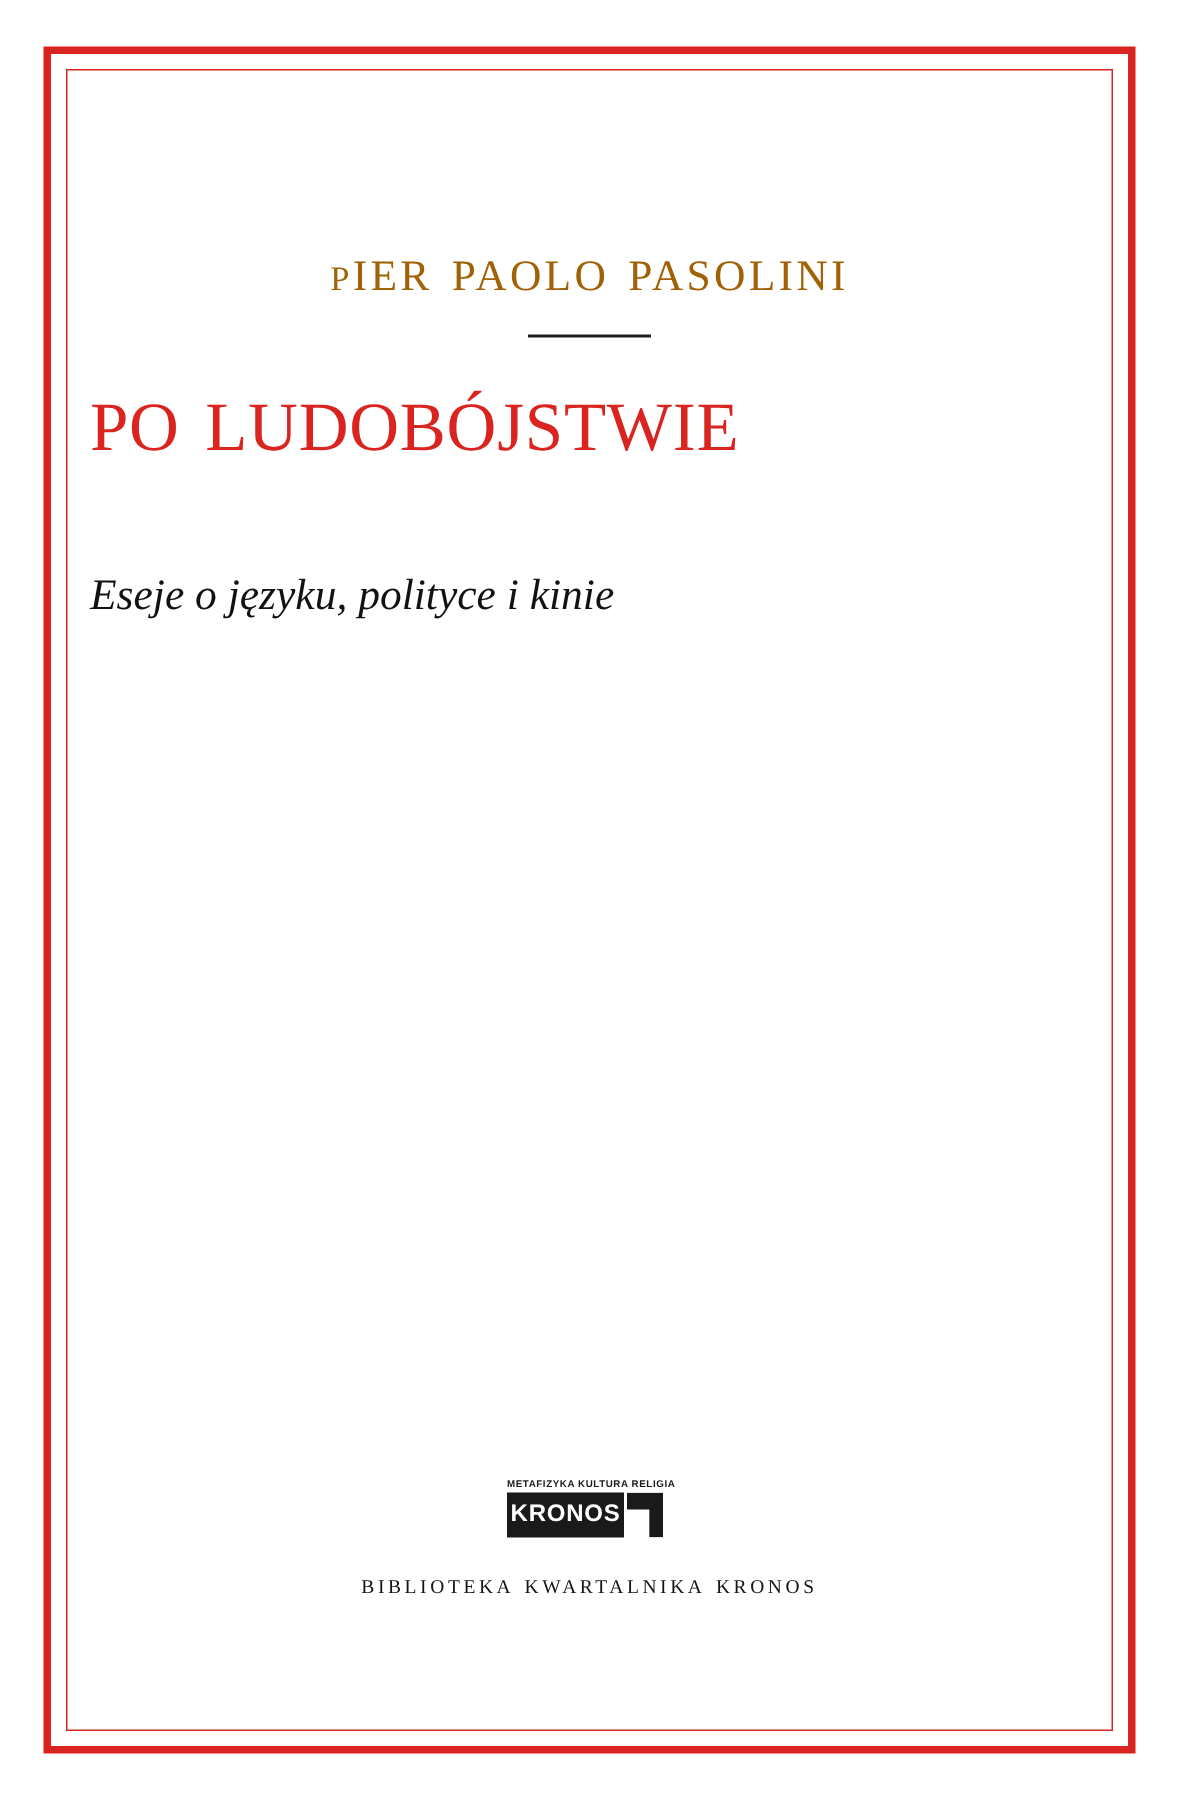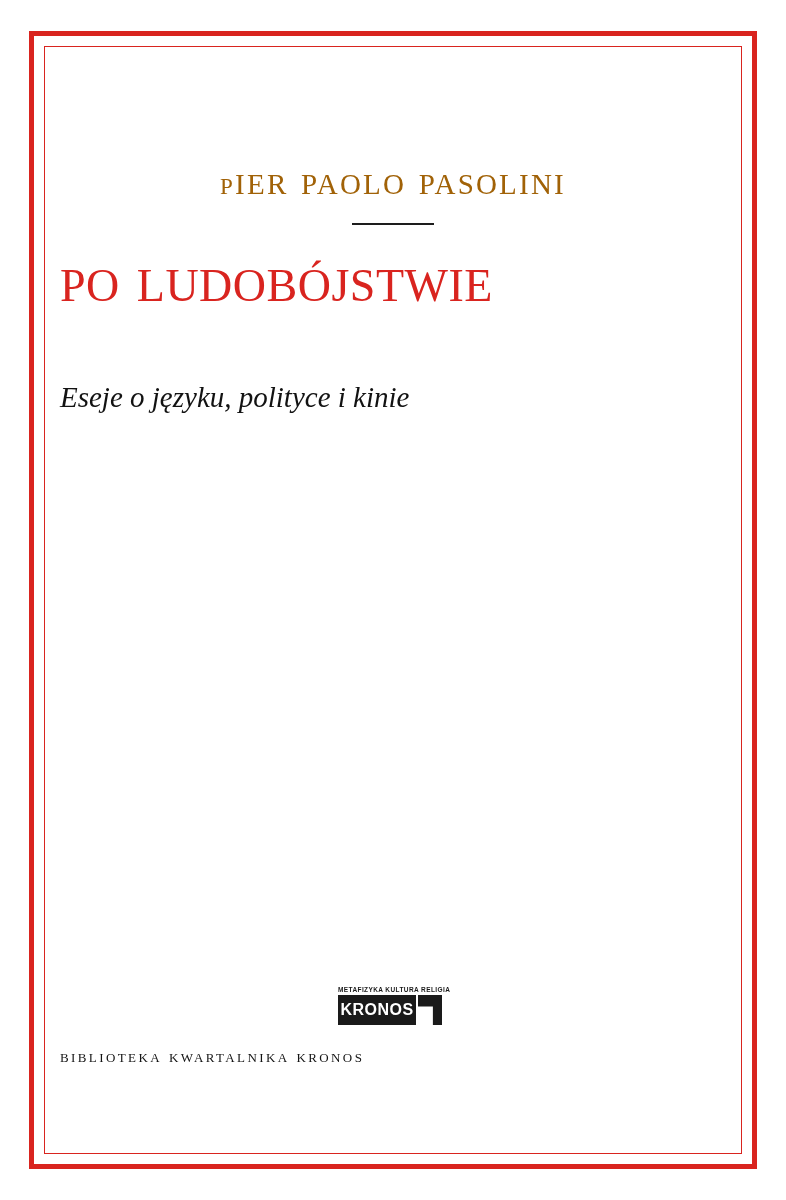--- a/index.html
+++ b/index.html
@@ -159,21 +159,21 @@
     height: 30px;
     background: #1a1a1a;
     clip-path: polygon(0 0, 100% 0, 100% 100%, 62% 100%, 62% 38%, 0 38%);
   }
 
   .imprint {
     position: absolute;
     top: 1000px;
     left: 0;
     right: 0;
-    text-align: left;
+    text-align: center;
     font-size: 18px;
     letter-spacing: 2.4px;
     color: #141414;
     font-variant: small-caps;
     text-transform: lowercase;
     font-family: "Liberation Serif", serif;
   }
 </style>
 </head>
 <body>

